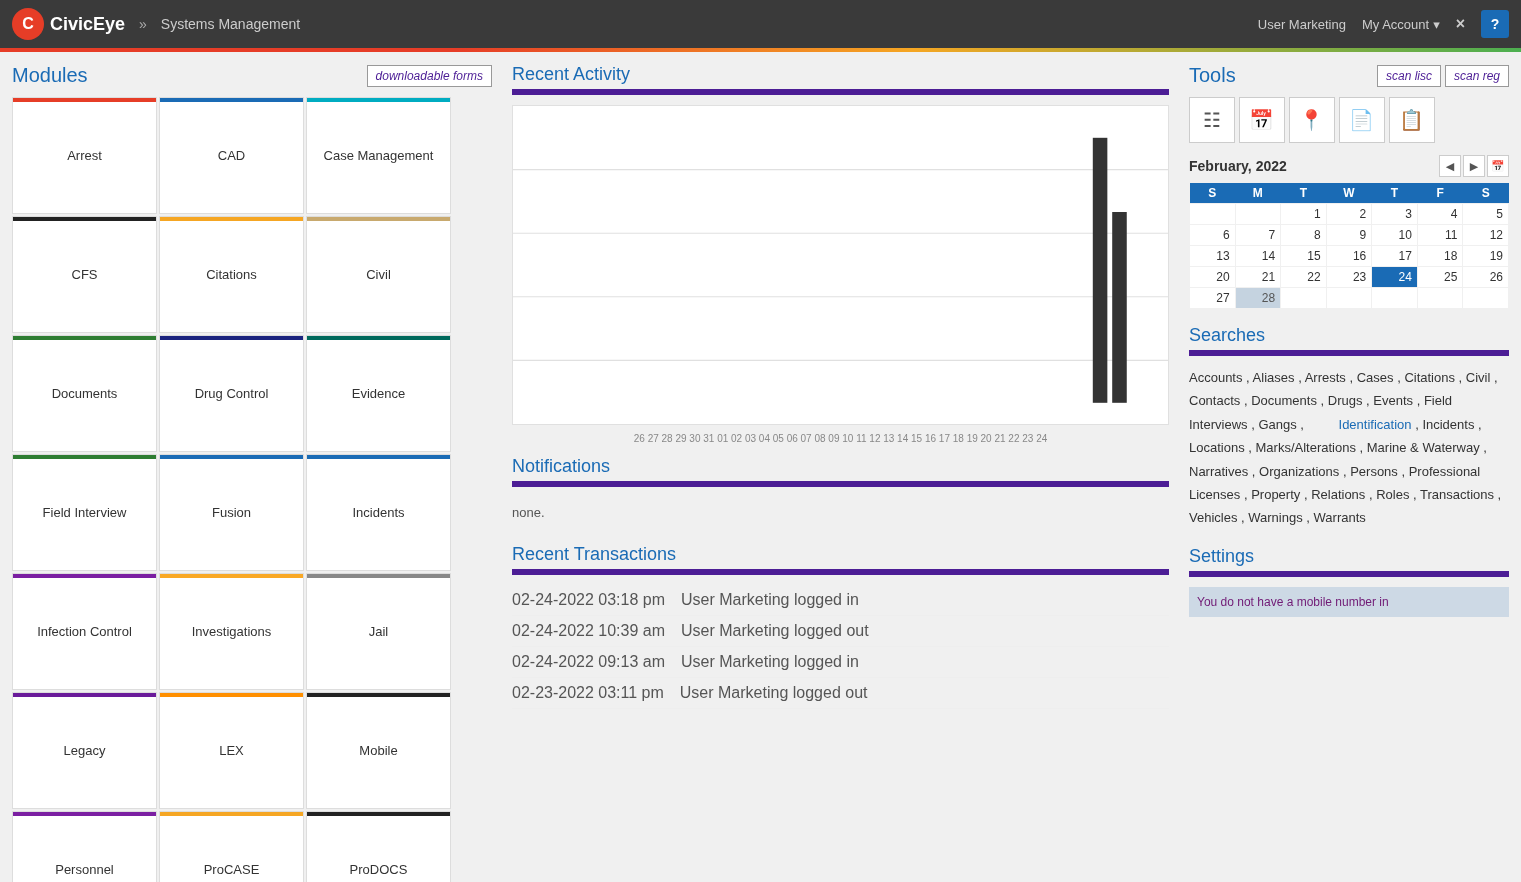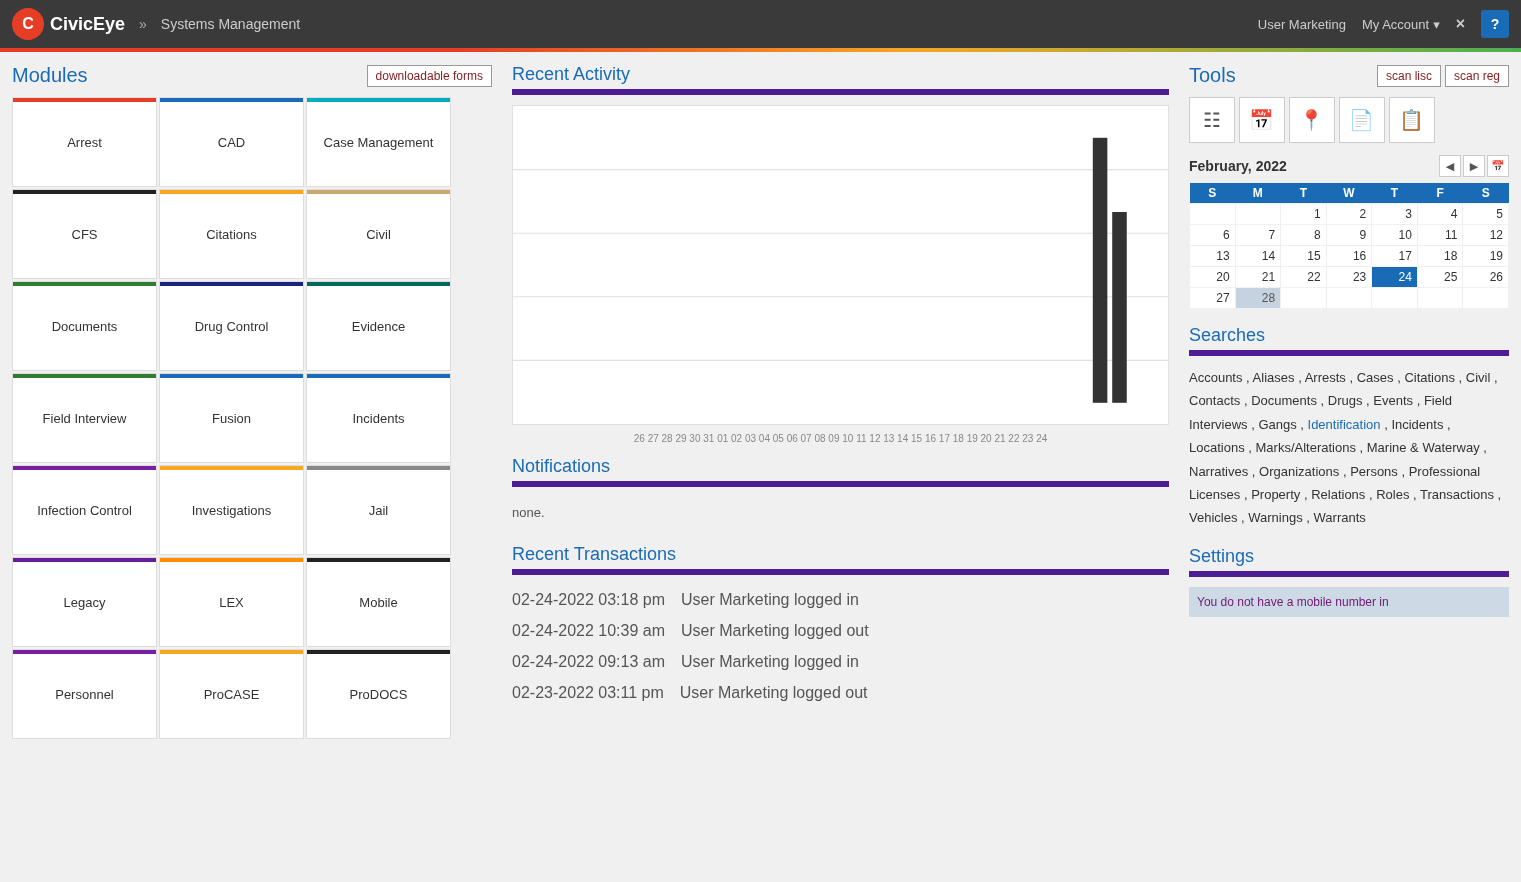--- a/index.html
+++ b/index.html
@@ -83,31 +83,32 @@
       color: #1a6bb5;
       font-size: 20px;
       font-weight: normal;
     }
     .btn-outline {
       border: 1px solid #999;
       background: white;
       padding: 3px 8px;
       font-size: 12px;
       cursor: pointer;
-      color: #7f1d1d;
+      color: #4c1d95;
+      font-style: italic;
     }
     .modules-grid {
       display: grid;
       grid-template-columns: repeat(3, 145px);
       gap: 2px;
     }
     .module-card {
       background: white;
       border: 1px solid #ddd;
-      height: 90px;
+      height: 117px;
       display: flex;
       align-items: center;
       justify-content: center;
       text-align: center;
       font-size: 13px;
       cursor: pointer;
       position: relative;
       overflow: hidden;
     }
     .module-card::before {
@@ -256,21 +257,21 @@
     .cal-selected { background: #1a6bb5 !important; color: white !important; }
     .cal-grayed { background: #c5d3e0 !important; color: #555 !important; }
     .cal-empty { background: white !important; cursor: default !important; }
 
     
     .searches-section { margin-bottom: 16px; }
     .searches-content {
       line-height: 1.8;
       font-size: 13px;
     }
-    .search-link { color: #1a6bb5; text-decoration: none; cursor: pointer; }
+    .search-link { color: #1a6bb5; text-decoration: none; cursor: pointer; margin-left: 31px; }
     .search-text { color: #333; }
 
     
     .settings-section {}
     .settings-content {
       background: #cdd9e5;
       padding: 8px;
       font-size: 12px;
       color: #701a75;
     }

